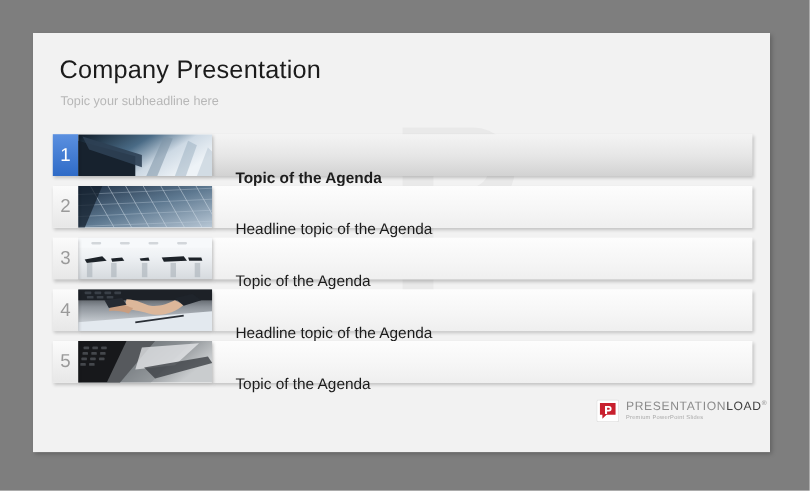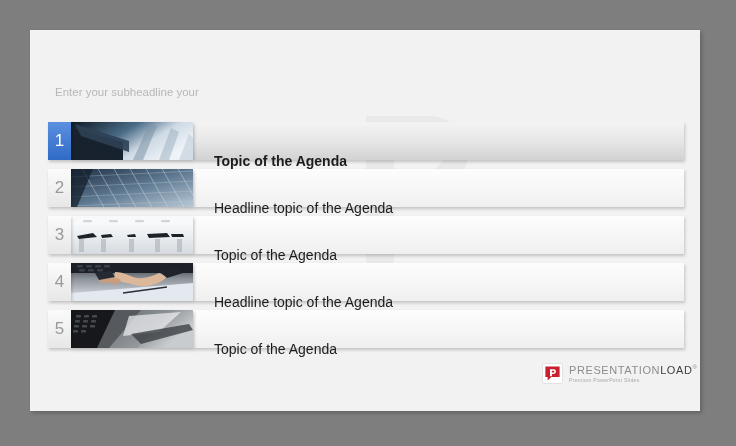--- a/index.html
+++ b/index.html
@@ -170,21 +170,22 @@
 
   <div class="slide">
 
     <div class="watermark">
       <svg viewBox="0 0 126 196" xmlns="http://www.w3.org/2000/svg">
         <path d="M14 8 h64 a38 38 0 0 1 0 76 h-36 v104 h-28 z
                  M42 30 v32 h34 a16 16 0 0 0 0 -32 z" fill="#e9e9e9"></path>
       </svg>
     </div>
 
-    <div class="subtitle">Enter your subheadline your</div>
+    <div class="title">Company Presentation</div>
+    <div class="subtitle">Topic your subheadline here</div>
 
     <div class="agenda">
 
       <div class="row active">
         <div class="badge">1</div>
         <div class="thumb">
           <svg viewBox="0 0 122 38" preserveAspectRatio="none" xmlns="http://www.w3.org/2000/svg">
             <defs>
               <linearGradient id="g1" x1="0" y1="0" x2="1" y2="0.5">
                 <stop offset="0" stop-color="#0e1a26"></stop>

